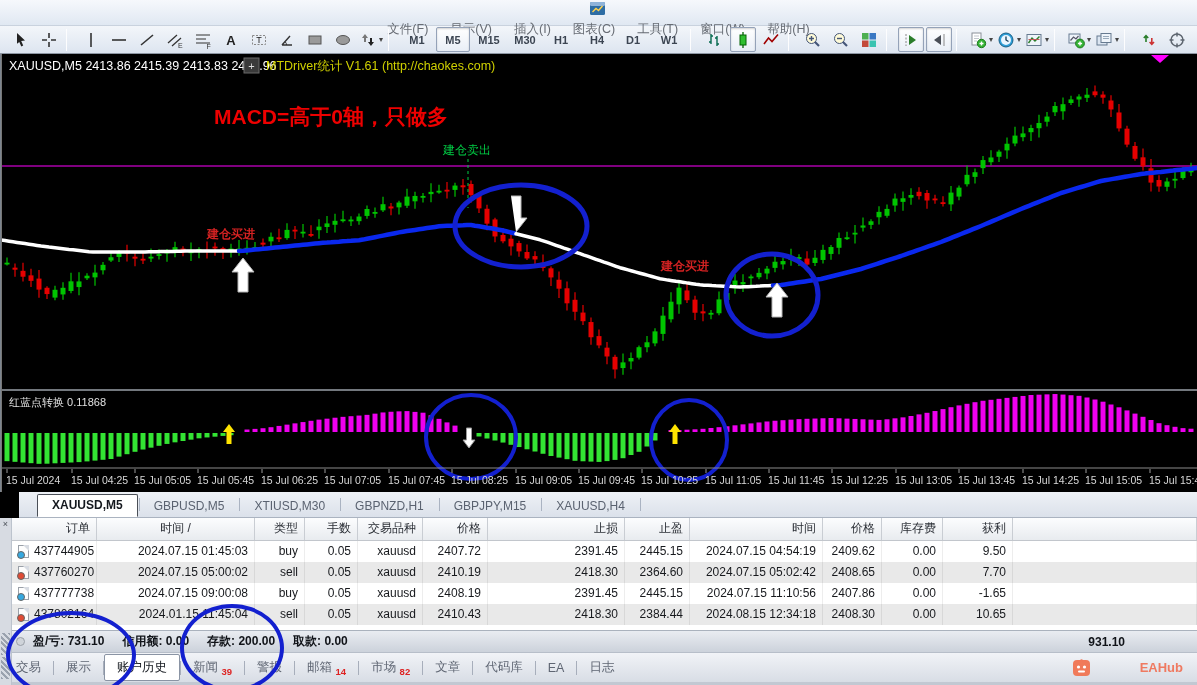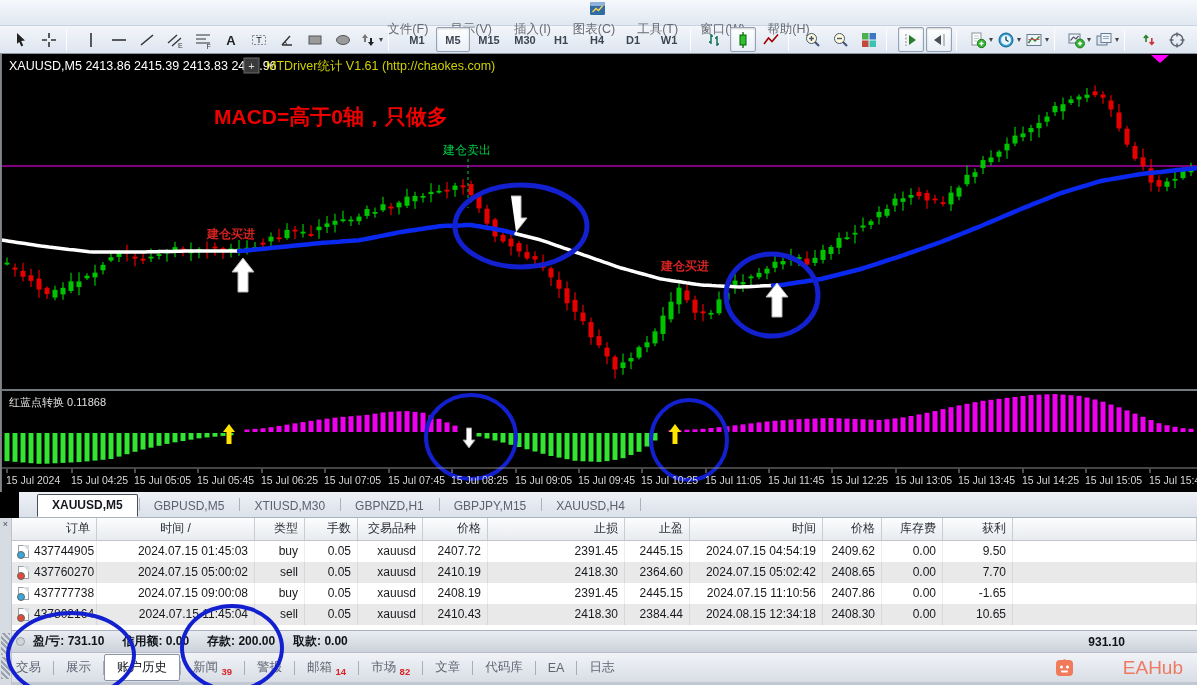--- a/index.html
+++ b/index.html
@@ -62,21 +62,21 @@
   .summary span{margin-right:18px;white-space:nowrap;}
   .summary .bal{margin-left:auto;margin-right:72px;}
   
   .bottombar{height:30px;background:linear-gradient(#f1f3f7,#d8dde5);border-top:1px solid #b7bec9;
     display:flex;align-items:center;padding-left:4px;box-sizing:border-box;}
   .btab{font-size:12.5px;color:#5f6673;padding:4px 12px;position:relative;cursor:default;white-space:nowrap;}
   .btab sub{color:#d22;font-size:9.5px;font-weight:bold;}
   .btab.active{background:#fff;border:1px solid #8a94a4;border-radius:2px;color:#14181e;}
   .btabsep{width:1px;height:14px;background:#a7aebb;}
   .brand{margin-left:auto;margin-right:14px;display:flex;align-items:center;gap:5px;}
-  .brandname{color:#ef7a61;font-size:19px;font-weight:normal;margin-left:44px;}
+  .brandname{color:#ef7a61;font-size:13px;font-weight:bold;margin-left:44px;}
   .bottomedge{height:3px;background:#c2c8d2;}
   
   .blueellipse{position:absolute;border:4px solid #1320cf;border-radius:50%;pointer-events:none;z-index:20;}
 </style>
 </head>
 <body>
 
 <div class="screen">
 
   <div class="menubar">
@@ -918,21 +918,21 @@
           <div class="ar">-1.65</div>
           <div class="ar"></div>
         </div>
         <div class="tgrid trow odd">
           <div class="al ordercell">
             <span class="docico">
               <span class="dot sell"></span>
             </span>
             <span>437802164</span>
           </div>
-          <div class="ar">2024.07.15 11:45:04</div>
+          <div class="ar">2024.01.15 11:45:04</div>
           <div class="ar">sell</div>
           <div class="ar">0.05</div>
           <div class="ar">xauusd</div>
           <div class="ar">2410.43</div>
           <div class="ar">2418.30</div>
           <div class="ar">2384.44</div>
           <div class="ar">2024.08.15 12:34:18</div>
           <div class="ar">2408.30</div>
           <div class="ar">0.00</div>
           <div class="ar">10.65</div>

